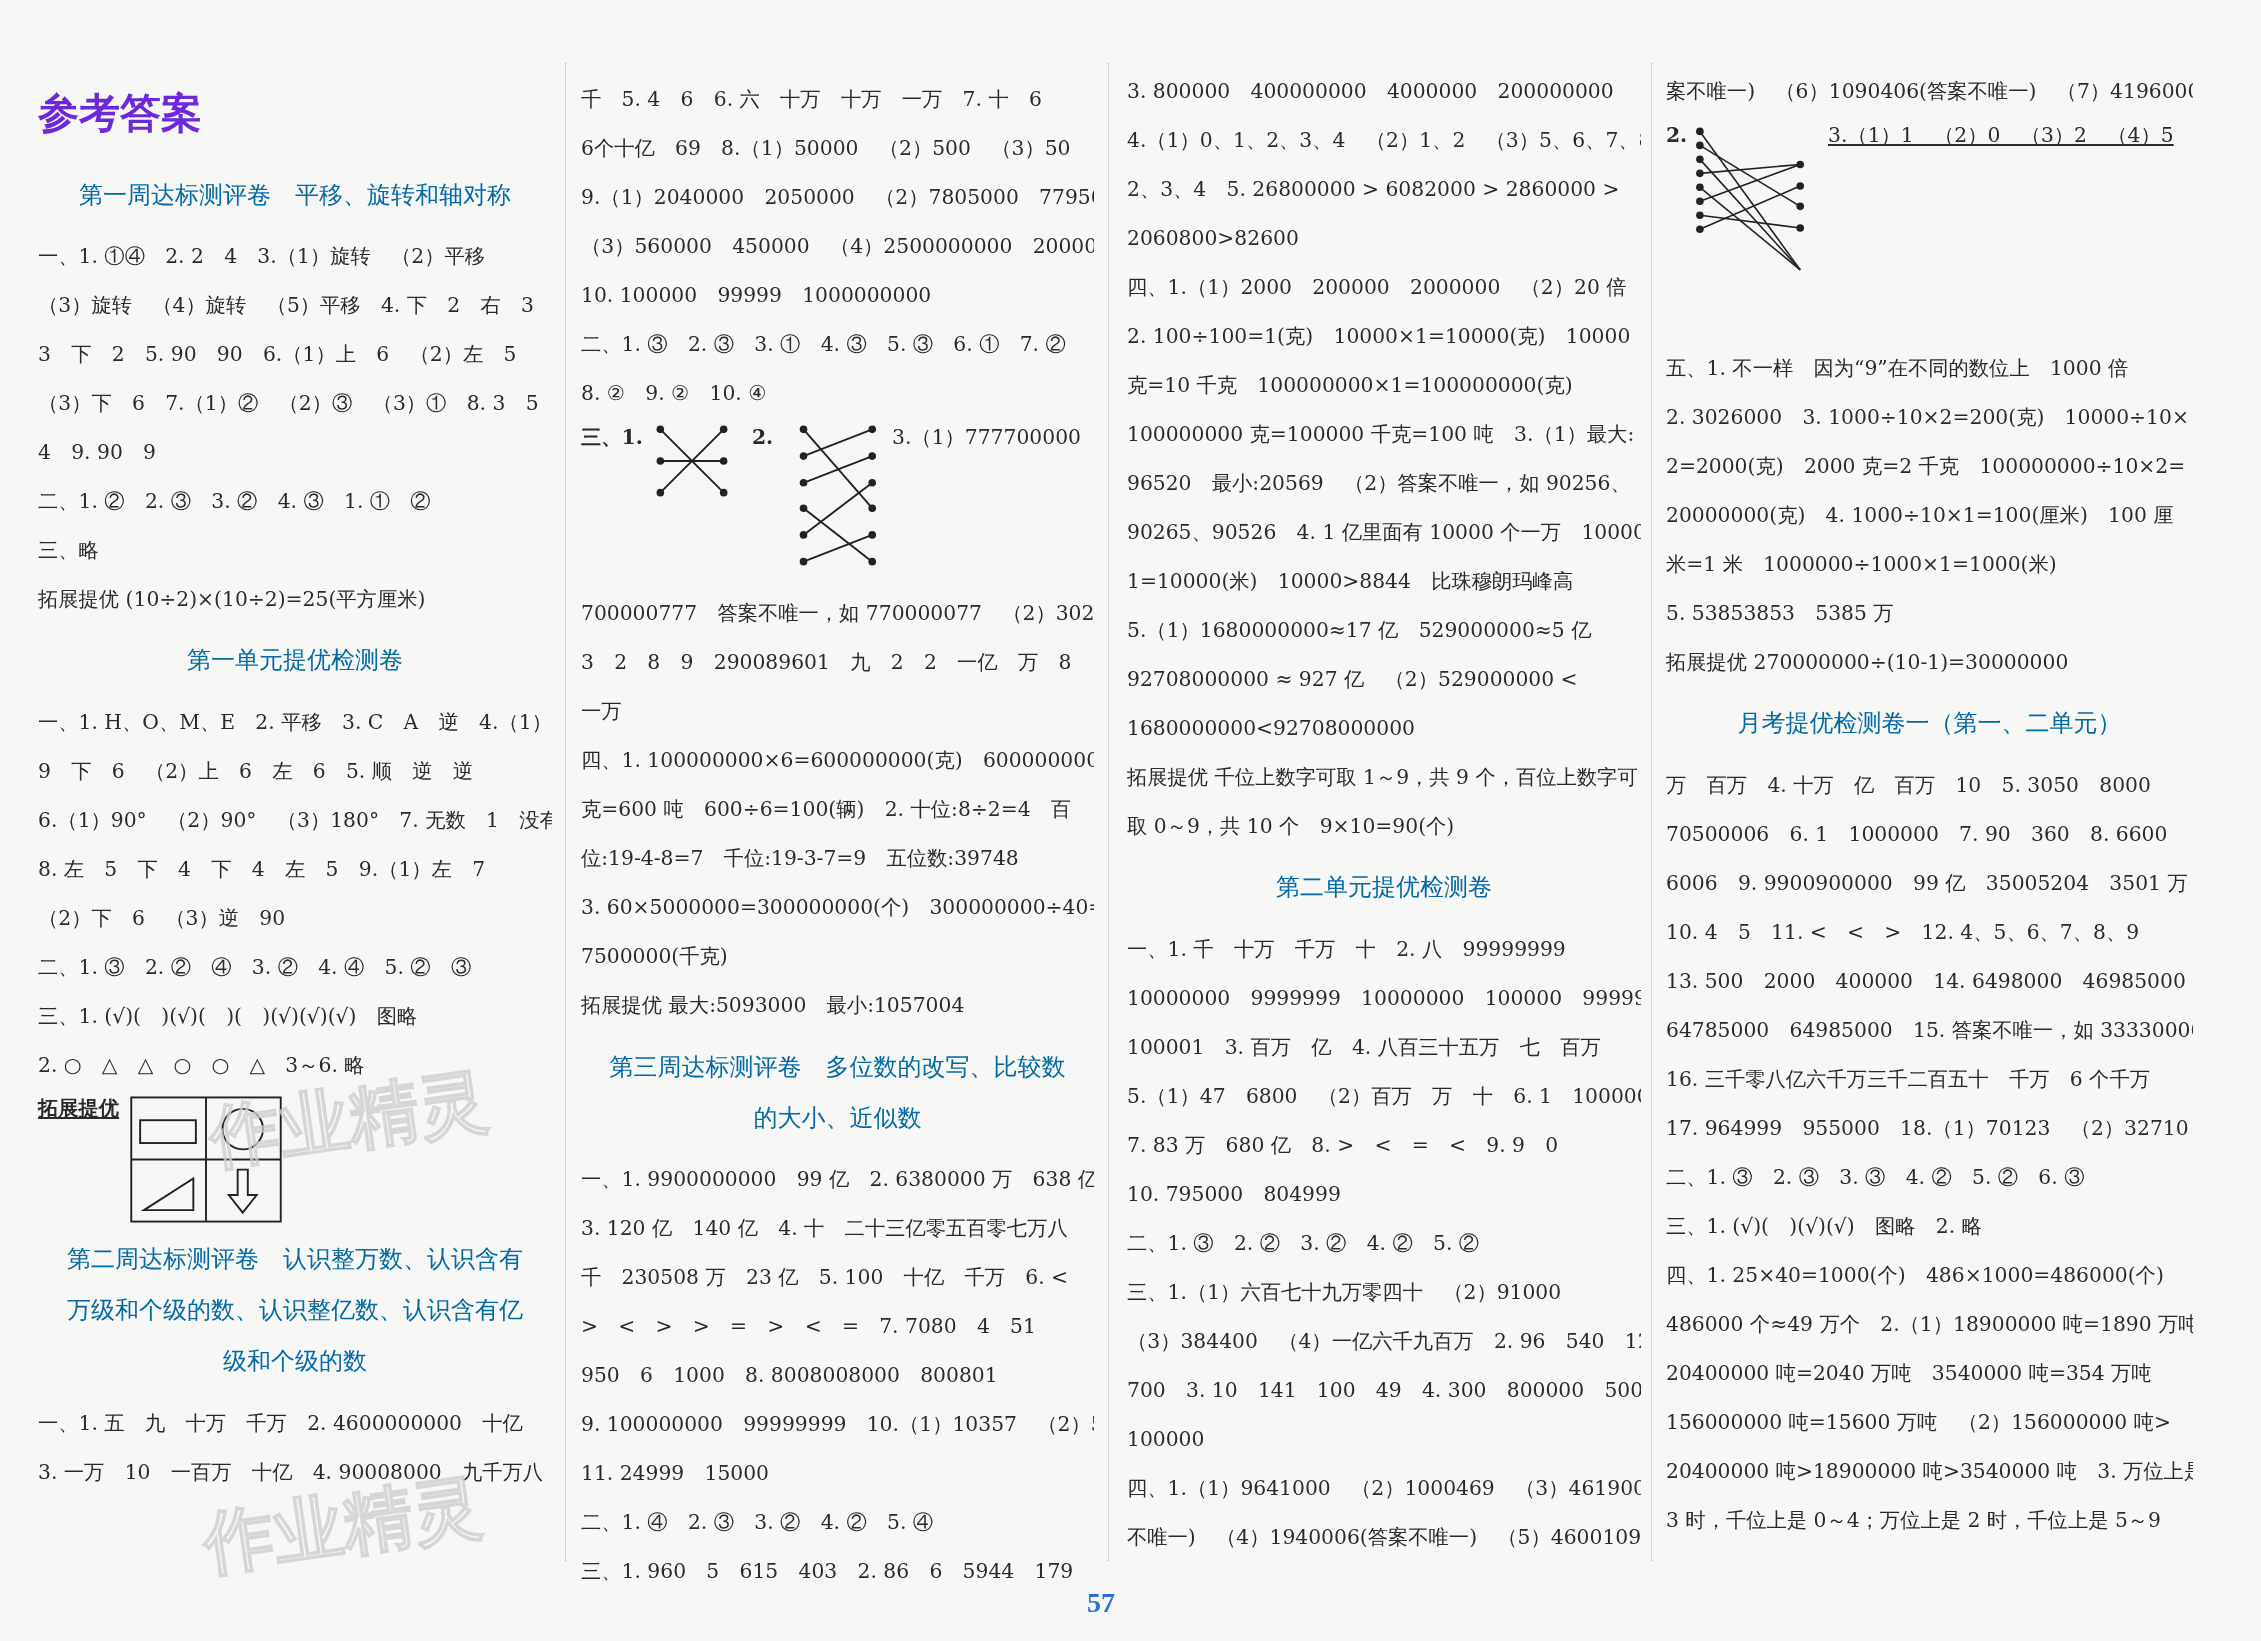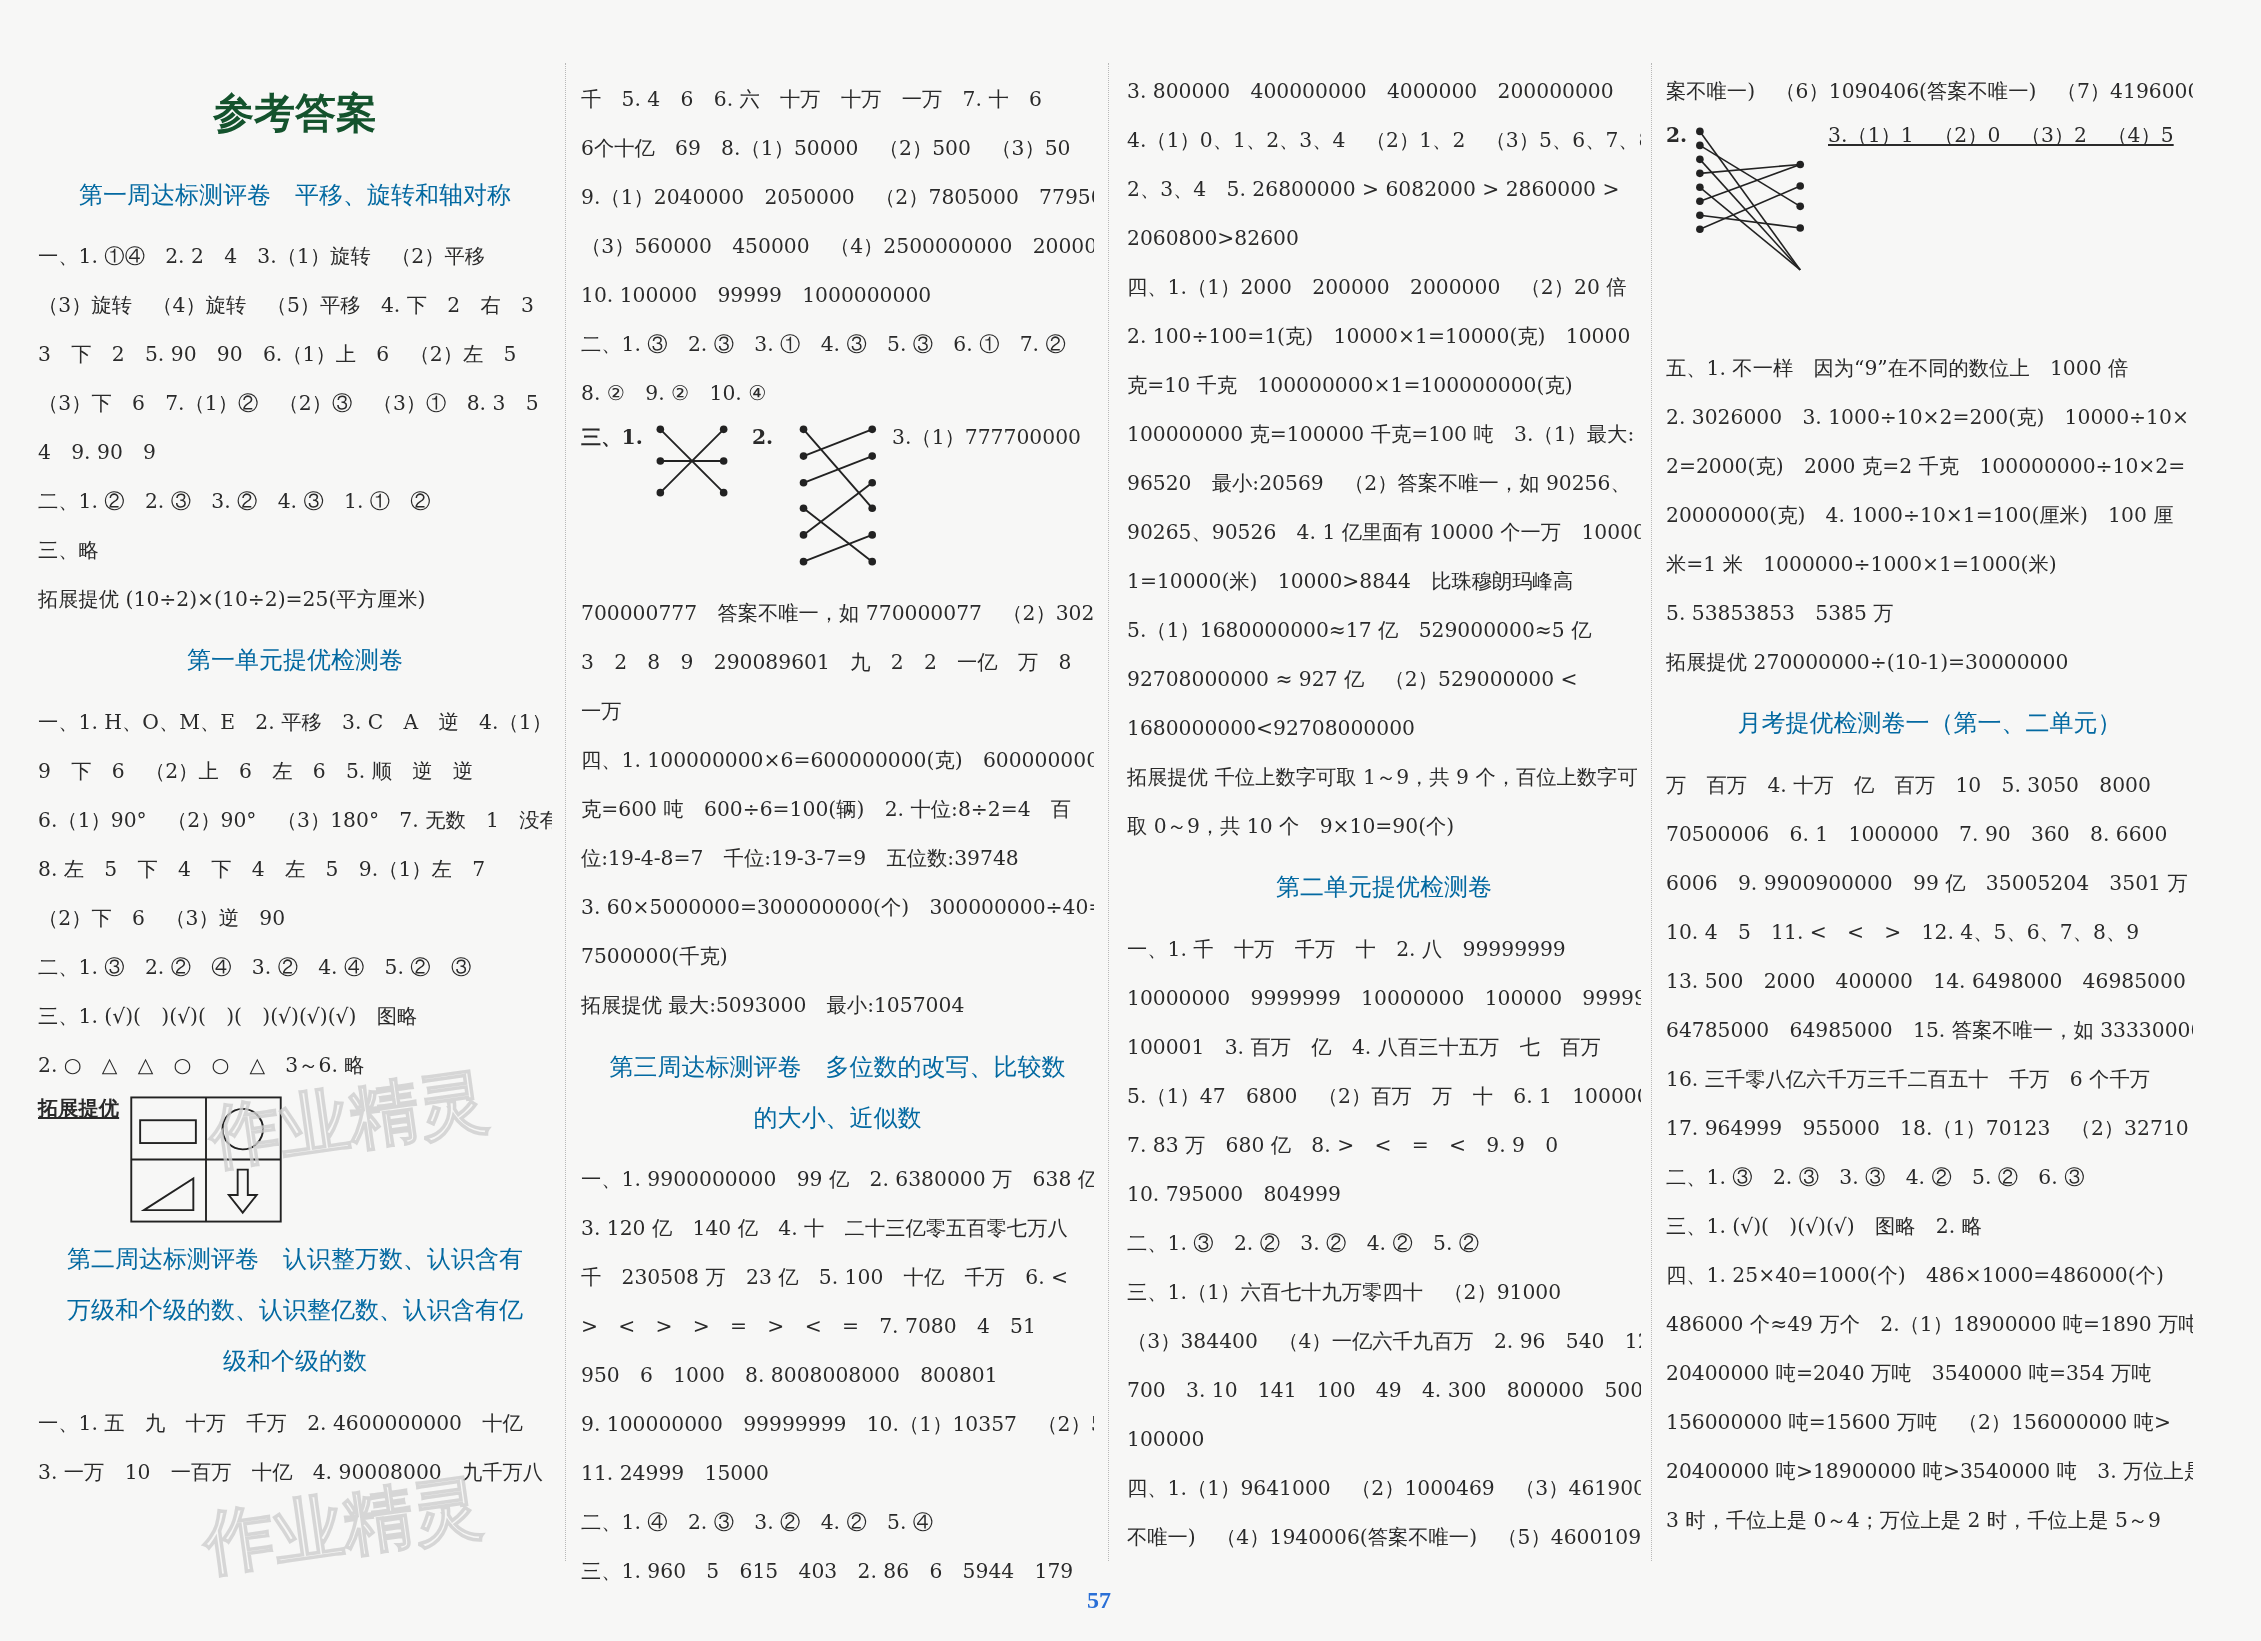--- a/index.html
+++ b/index.html
@@ -6,27 +6,27 @@
   body {
     width:2261px; height:1641px; background:#f7f7f6; position:relative; overflow:hidden;
     font-family:"DejaVu Serif","Liberation Serif",serif; color:#2a2a2a;
   }
   .col { position:absolute; top:63px; font-size:20.3px; line-height:49px; }
   .c1 { left:38px; width:514px; }
   .c2 { left:581px; width:513px; }
   .c3 { left:1127px; width:514px; }
   .c4 { left:1666px; width:527px; }
   .divider { position:absolute; top:63px; height:1498px; border-left:1.9px dotted #b8b8b8; }
-  .main-title { font-family:Liberation Sans, sans-serif; font-weight:bold; font-size:41px; text-align:center; line-height:89px; margin:6.3px 0 6.3px; color:#14532d; }
+  .main-title { font-family:Liberation Sans, sans-serif; font-weight:bold; font-size:41px; line-height:89px; margin:6.3px 0 6.3px; color:#6d28d9; }
   .sec { font-family:"DejaVu Sans","Liberation Sans",sans-serif; color:#0369a1; font-size:24px; text-align:center; line-height:51px; margin:11.4px 0 11.4px; }
   .line { white-space:nowrap; overflow:hidden; }
   .b { font-weight:bold; }
   .fig { position:relative; }
   svg { display:block; }
-  .page-num { position:absolute; left:1087px; top:1587px; font-size:24px; font-weight:bold; color:#2a6fd6; font-family:"Liberation Serif",serif; }
+  .page-num { position:absolute; left:1087px; top:1587px; font-size:28px; font-weight:bold; color:#2a6fd6; font-family:"Liberation Serif",serif; }
   .wm { position:absolute; font-family:"DejaVu Sans",sans-serif; font-size:70px; font-weight:bold; color:transparent; -webkit-text-stroke:1.3px #cfcfcf; opacity:0.8; transform:rotate(-8deg); }
 </style>
 </head>
 <body>
 
 <div class="col c1">
   <div class="main-title">参考答案</div>
   <div class="sec">第一周达标测评卷　平移、旋转和轴对称</div>
   <div>
     <div class="line">一、1. ①④　2. 2　4　3.（1）旋转　（2）平移</div>

